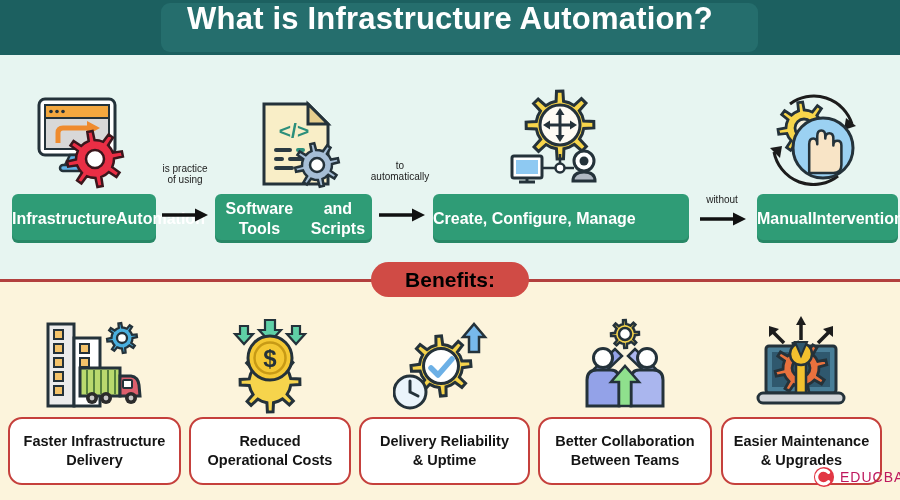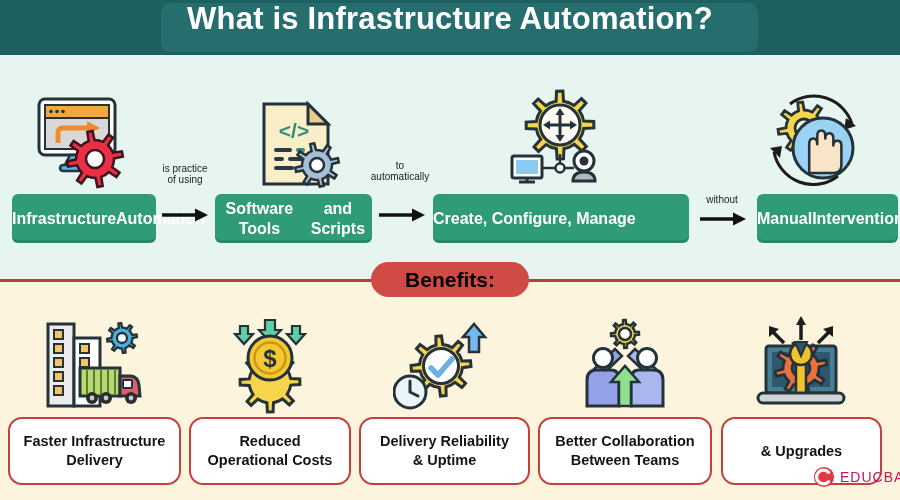--- a/index.html
+++ b/index.html
@@ -289,20 +289,21 @@
   </div>
   <div id="bbox3" class="benefit-box">
     <span>Delivery Reliability</span>
       <span>&amp; Uptime</span>
   </div>
   <div id="bbox4" class="benefit-box">
     <span>Better Collaboration</span>
       <span>Between Teams</span>
   </div>
   <div id="bbox5" class="benefit-box">
+    <span>Easier Maintenance</span>
       <span>&amp; Upgrades</span>
   </div>
 
   <div class="logo">
     <svg width="22" height="22" viewBox="0 0 24 24">
       <circle cx="12" cy="12" r="11" fill="#e23744"></circle>
       <path d="M17,7 A7.5,7.5 0 1 0 17,17" fill="none" stroke="#ffffff" stroke-width="3.5" stroke-linecap="round"></path>
     </svg>
     <span class="logo-text">EDUCBA</span>
   </div>

